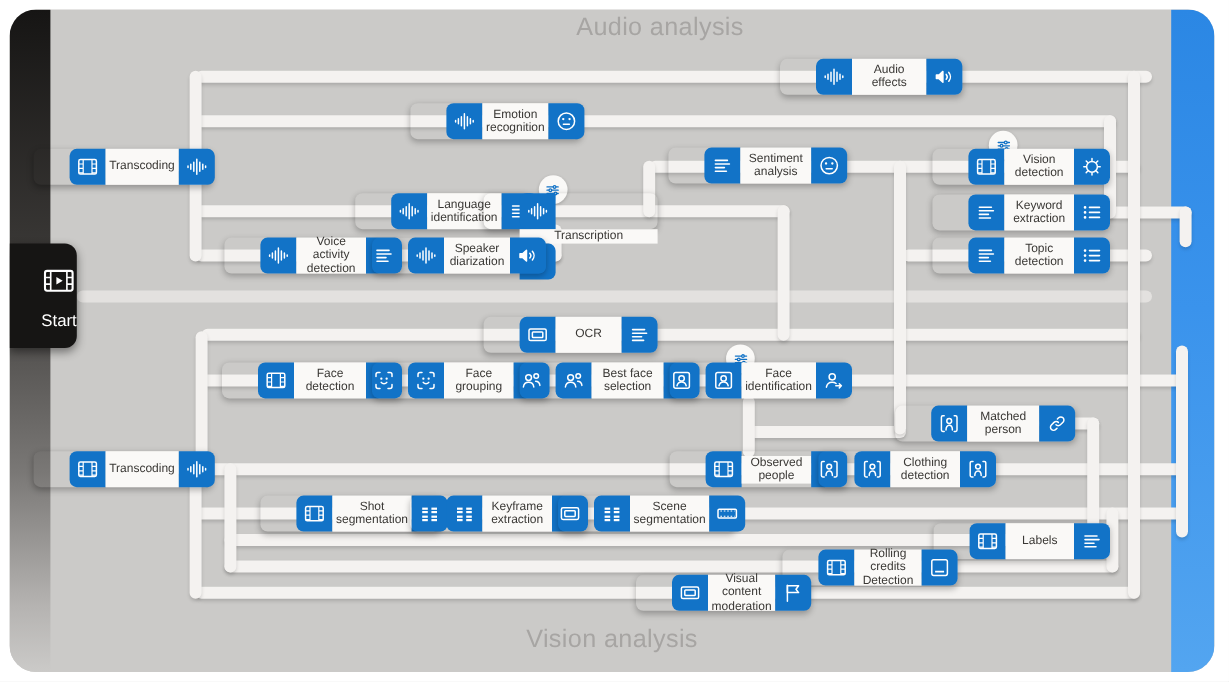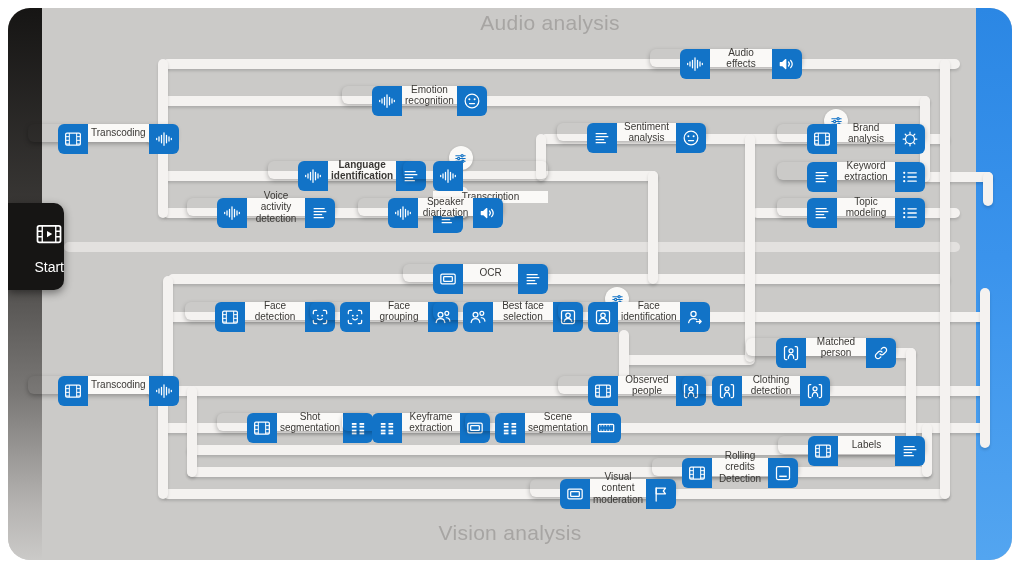--- a/index.html
+++ b/index.html
@@ -7,21 +7,21 @@
   .canvas{position:absolute;left:8px;top:8px;width:1004px;height:552px;background:#cbcac8;border-radius:22px;overflow:hidden;}
   .left-strip{position:absolute;left:0;top:0;width:34px;height:552px;z-index:0;
     background:linear-gradient(180deg,#161514 0%,#3b3937 38%,#7a7876 70%,#b5b3b1 90%,#cbcac8 100%);}
   .blue-strip{position:absolute;left:968px;top:0;width:36px;height:552px;z-index:0;
     background:linear-gradient(180deg,#2b87e4 0%,#3a93ec 45%,#53a5f0 100%);}
   .title{position:absolute;left:0;width:1004px;text-align:center;font-size:21px;color:#a7a5a3;letter-spacing:.3px;z-index:1;}
   .title.audio{top:3px;margin-left:40px;}
   .title.vision{top:513px;}
   .pipe{position:absolute;background:#f4f2f0;border-radius:6px;box-shadow:0 2px 3px rgba(0,0,0,.15);z-index:2;}
   .pipe.dim{background:#e3e1df;box-shadow:none;z-index:1;}
-  .node{position:absolute;height:18px;display:flex;border-radius:6px;box-shadow:0 2px 5px rgba(0,0,0,.28);z-index:4;padding-left:30px;}
+  .node{position:absolute;height:30px;display:flex;border-radius:6px;box-shadow:0 2px 5px rgba(0,0,0,.28);z-index:4;padding-left:30px;}
   .tile{width:30px;height:30px;background:#1273c7;display:flex;align-items:center;justify-content:center;flex:none;}
   .tile.first{border-radius:6px 0 0 6px;}
   .tile.last{border-radius:0 6px 6px 0;}
   .tile svg{width:20px;height:20px;display:block;}
   .nlabel{flex:1;background:#faf9f7;display:flex;align-items:center;justify-content:center;
     font-size:10px;line-height:1.15;color:#3a3835;text-align:center;padding:0 3px;}
   .badge{position:absolute;width:24px;height:24px;background:#faf9f7;border-radius:50%;
     display:flex;align-items:center;justify-content:center;z-index:3;box-shadow:0 1px 3px rgba(0,0,0,.2);}
   .badge svg{width:15px;height:15px;display:block;}
   .start-node{position:absolute;left:0;top:195px;width:56px;height:87px;background:#161514;
@@ -149,21 +149,21 @@
           <span class="tile last">
             <svg viewBox="0 0 24 24">
               <g fill="none" stroke="#fff" stroke-width="1.5" stroke-linecap="round">
                 <circle cx="12" cy="12" r="8.2"></circle>
                 <path d="M8.8 9.9h.1M15.1 9.9h.1" stroke-width="2.3"></path>
                 <path d="M9 15.1h6"></path>
               </g>
             </svg>
           </span>
         </div>
-        <div class="node" style="left: 260px; top: 153px; width: 115px; font-weight: bold;">
+        <div class="node" style="left: 288px; top: 153px; width: 115px;">
           <span class="tile first">
             <svg viewBox="0 0 24 24">
               <g stroke="#fff" stroke-width="1.5" stroke-linecap="round" fill="none">
                 <path d="M12 4.5v15M9 7.5v9M15 7.5v9M6 9.5v5M18 9.5v5M3.2 11.3v1.4M20.8 11.3v1.4"></path>
               </g>
             </svg>
           </span>
           <span class="nlabel">Language identification</span>
           <span class="tile last">
             <svg viewBox="0 0 24 24">
@@ -212,21 +212,21 @@
           </span>
           <span class="nlabel">Voice activity detection</span>
           <span class="tile last">
             <svg viewBox="0 0 24 24">
               <g stroke="#fff" stroke-width="1.6" stroke-linecap="round">
                 <path d="M5 6.8h12M5 10.4h14M5 14h9M5 17.6h11"></path>
               </g>
             </svg>
           </span>
         </div>
-        <div class="node" style="left: 302px; top: 190px; width: 115px; margin-left: 48px;">
+        <div class="node" style="left: 302px; top: 190px; width: 115px;">
           <span class="tile first">
             <svg viewBox="0 0 24 24">
               <g stroke="#fff" stroke-width="1.5" stroke-linecap="round" fill="none">
                 <path d="M12 4.5v15M9 7.5v9M15 7.5v9M6 9.5v5M18 9.5v5M3.2 11.3v1.4M20.8 11.3v1.4"></path>
               </g>
             </svg>
           </span>
           <span class="nlabel">Speaker diarization</span>
           <span class="tile last">
             <svg viewBox="0 0 24 24">
@@ -251,21 +251,21 @@
         </div>
         <div class="node" style="left: 769px; top: 116px; width: 118px;">
           <span class="tile first">
             <svg viewBox="0 0 24 24">
               <g fill="none" stroke="#fff" stroke-width="1.5">
                 <rect x="3.2" y="4.8" width="17.6" height="14.4" rx="1.6"></rect>
                 <path stroke-width="1.2" d="M7.6 4.8v14.4M16.4 4.8v14.4M3.2 9.2h4.4M3.2 13.6h4.4M3.2 18h4.4M16.4 9.2h4.4M16.4 13.6h4.4M16.4 18h4.4"></path>
               </g>
             </svg>
           </span>
-          <span class="nlabel">Brand analysis</span>
+          <span class="nlabel">Vision detection</span>
           <span class="tile last">
             <svg viewBox="0 0 24 24">
               <g fill="none" stroke="#fff" stroke-width="1.5" stroke-linecap="round">
                 <circle cx="12" cy="12" r="5.4"></circle>
                 <path d="M12 3.8v1.8M12 18.4v1.8M3.8 12h1.8M18.4 12h1.8M6.2 6.2l1.3 1.3M16.5 16.5l1.3 1.3M17.8 6.2l-1.3 1.3M7.5 16.5l-1.3 1.3"></path>
               </g>
             </svg>
           </span>
         </div>
         <div class="node" style="left: 769px; top: 154px; width: 118px;">
@@ -287,21 +287,21 @@
           </span>
         </div>
         <div class="node" style="left: 769px; top: 190px; width: 118px;">
           <span class="tile first">
             <svg viewBox="0 0 24 24">
               <g stroke="#fff" stroke-width="1.6" stroke-linecap="round">
                 <path d="M5 6.8h12M5 10.4h14M5 14h9M5 17.6h11"></path>
               </g>
             </svg>
           </span>
-          <span class="nlabel">Topic modeling</span>
+          <span class="nlabel">Topic detection</span>
           <span class="tile last">
             <svg viewBox="0 0 24 24">
               <g stroke="#fff" stroke-width="1.6" stroke-linecap="round">
                 <path d="M9.5 7h10M9.5 12h10M9.5 17h10"></path>
                 <path d="M5 7h.1M5 12h.1M5 17h.1" stroke-width="2.6"></path>
               </g>
             </svg>
           </span>
         </div>
         <div class="node" style="left: 395px; top: 256px; width: 115px;">
@@ -432,21 +432,21 @@
           <span class="nlabel">Matched person</span>
           <span class="tile last">
             <svg viewBox="0 0 24 24">
               <g fill="none" stroke="#fff" stroke-width="1.5" stroke-linecap="round">
                 <path d="M10.8 13.2a3.1 3.1 0 004.4 0l2.6-2.6a3.1 3.1 0 10-4.4-4.4l-1.2 1.2"></path>
                 <path d="M13.2 10.8a3.1 3.1 0 00-4.4 0l-2.6 2.6a3.1 3.1 0 104.4 4.4l1.2-1.2"></path>
               </g>
             </svg>
           </span>
         </div>
-        <div class="node" style="left: 550px; top: 368px; width: 118px;">
+        <div class="node" style="left: 550px; top: 368px; width: 118px; align-items: center;">
           <span class="tile first">
             <svg viewBox="0 0 24 24">
               <g fill="none" stroke="#fff" stroke-width="1.5">
                 <rect x="3.2" y="4.8" width="17.6" height="14.4" rx="1.6"></rect>
                 <path stroke-width="1.2" d="M7.6 4.8v14.4M16.4 4.8v14.4M3.2 9.2h4.4M3.2 13.6h4.4M3.2 18h4.4M16.4 9.2h4.4M16.4 13.6h4.4M16.4 18h4.4"></path>
               </g>
             </svg>
           </span>
           <span class="nlabel">Observed people</span>
           <span class="tile last">

